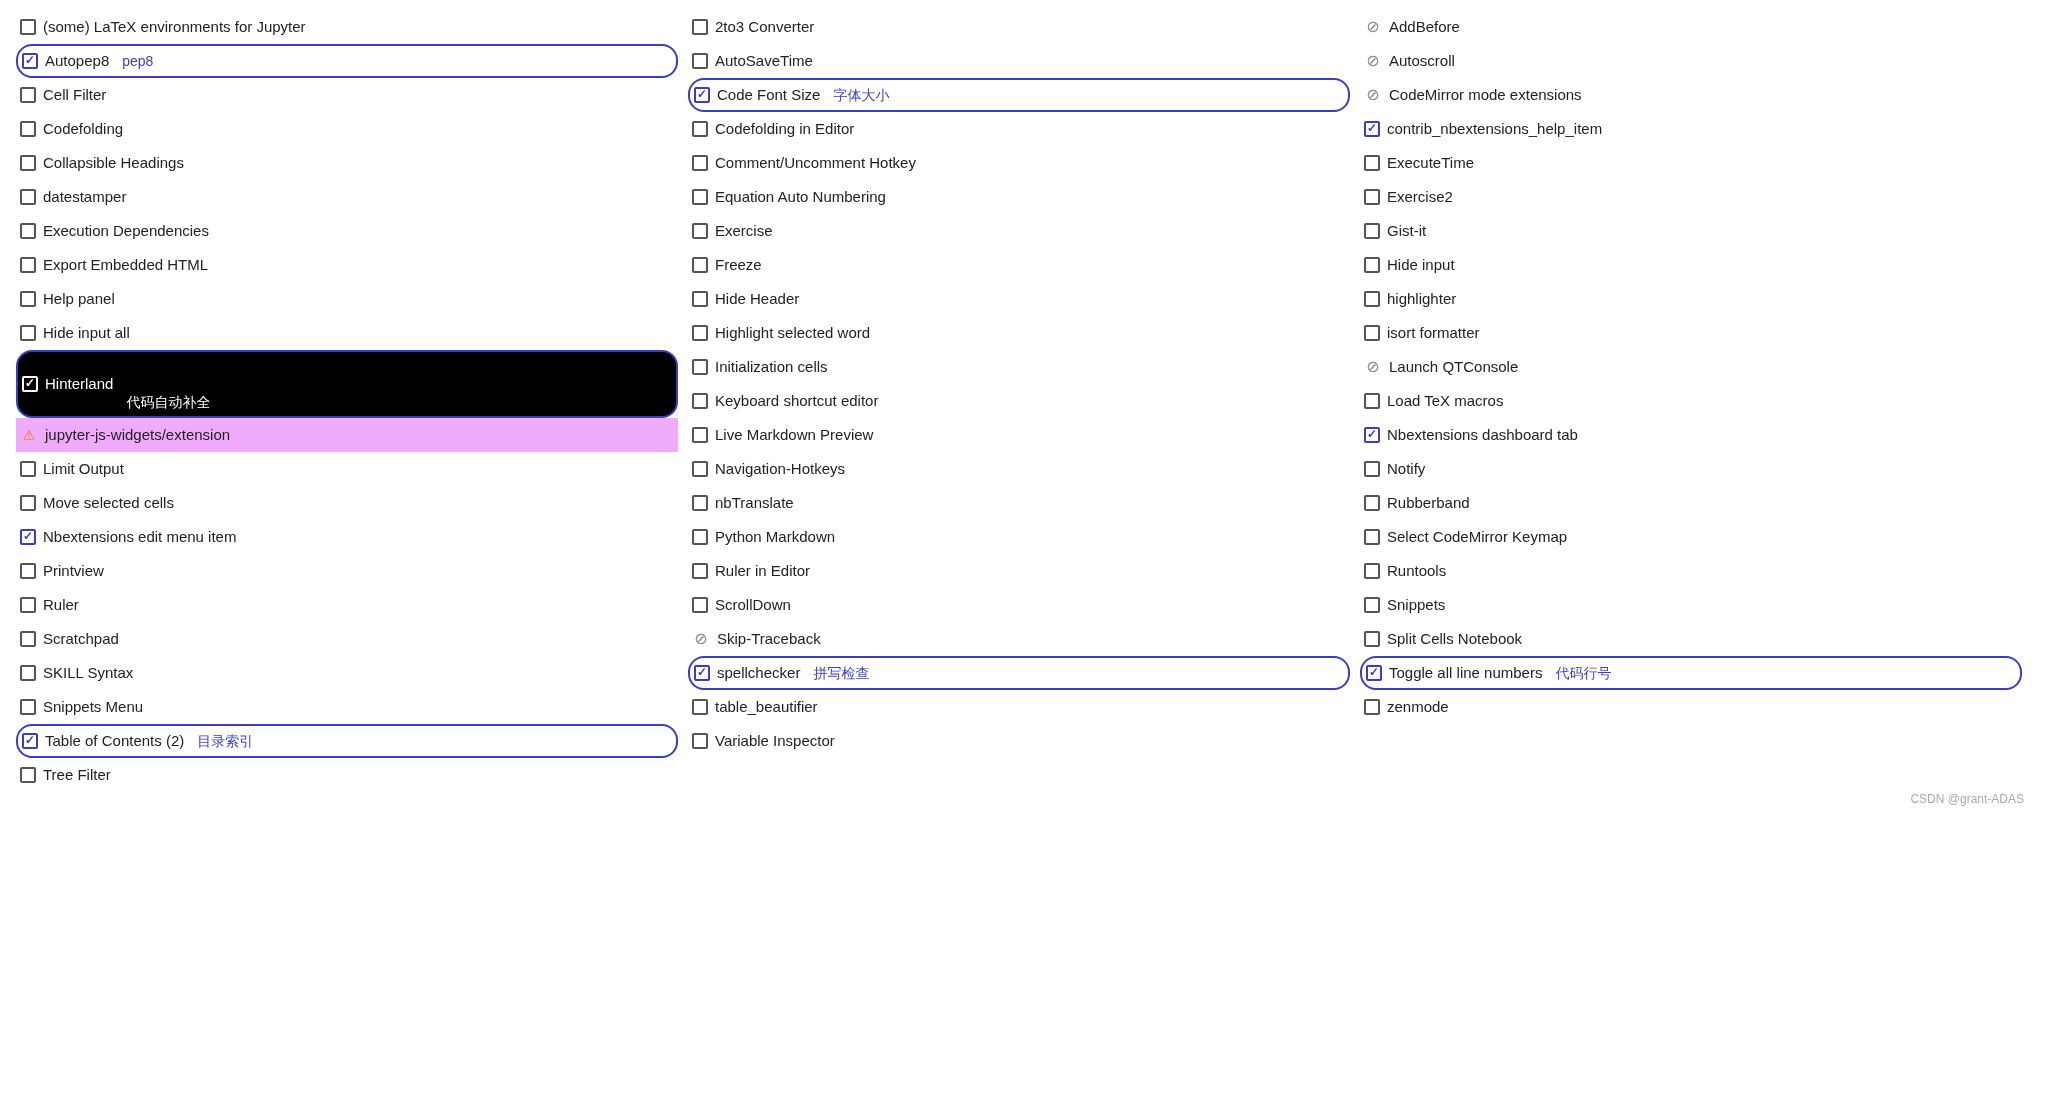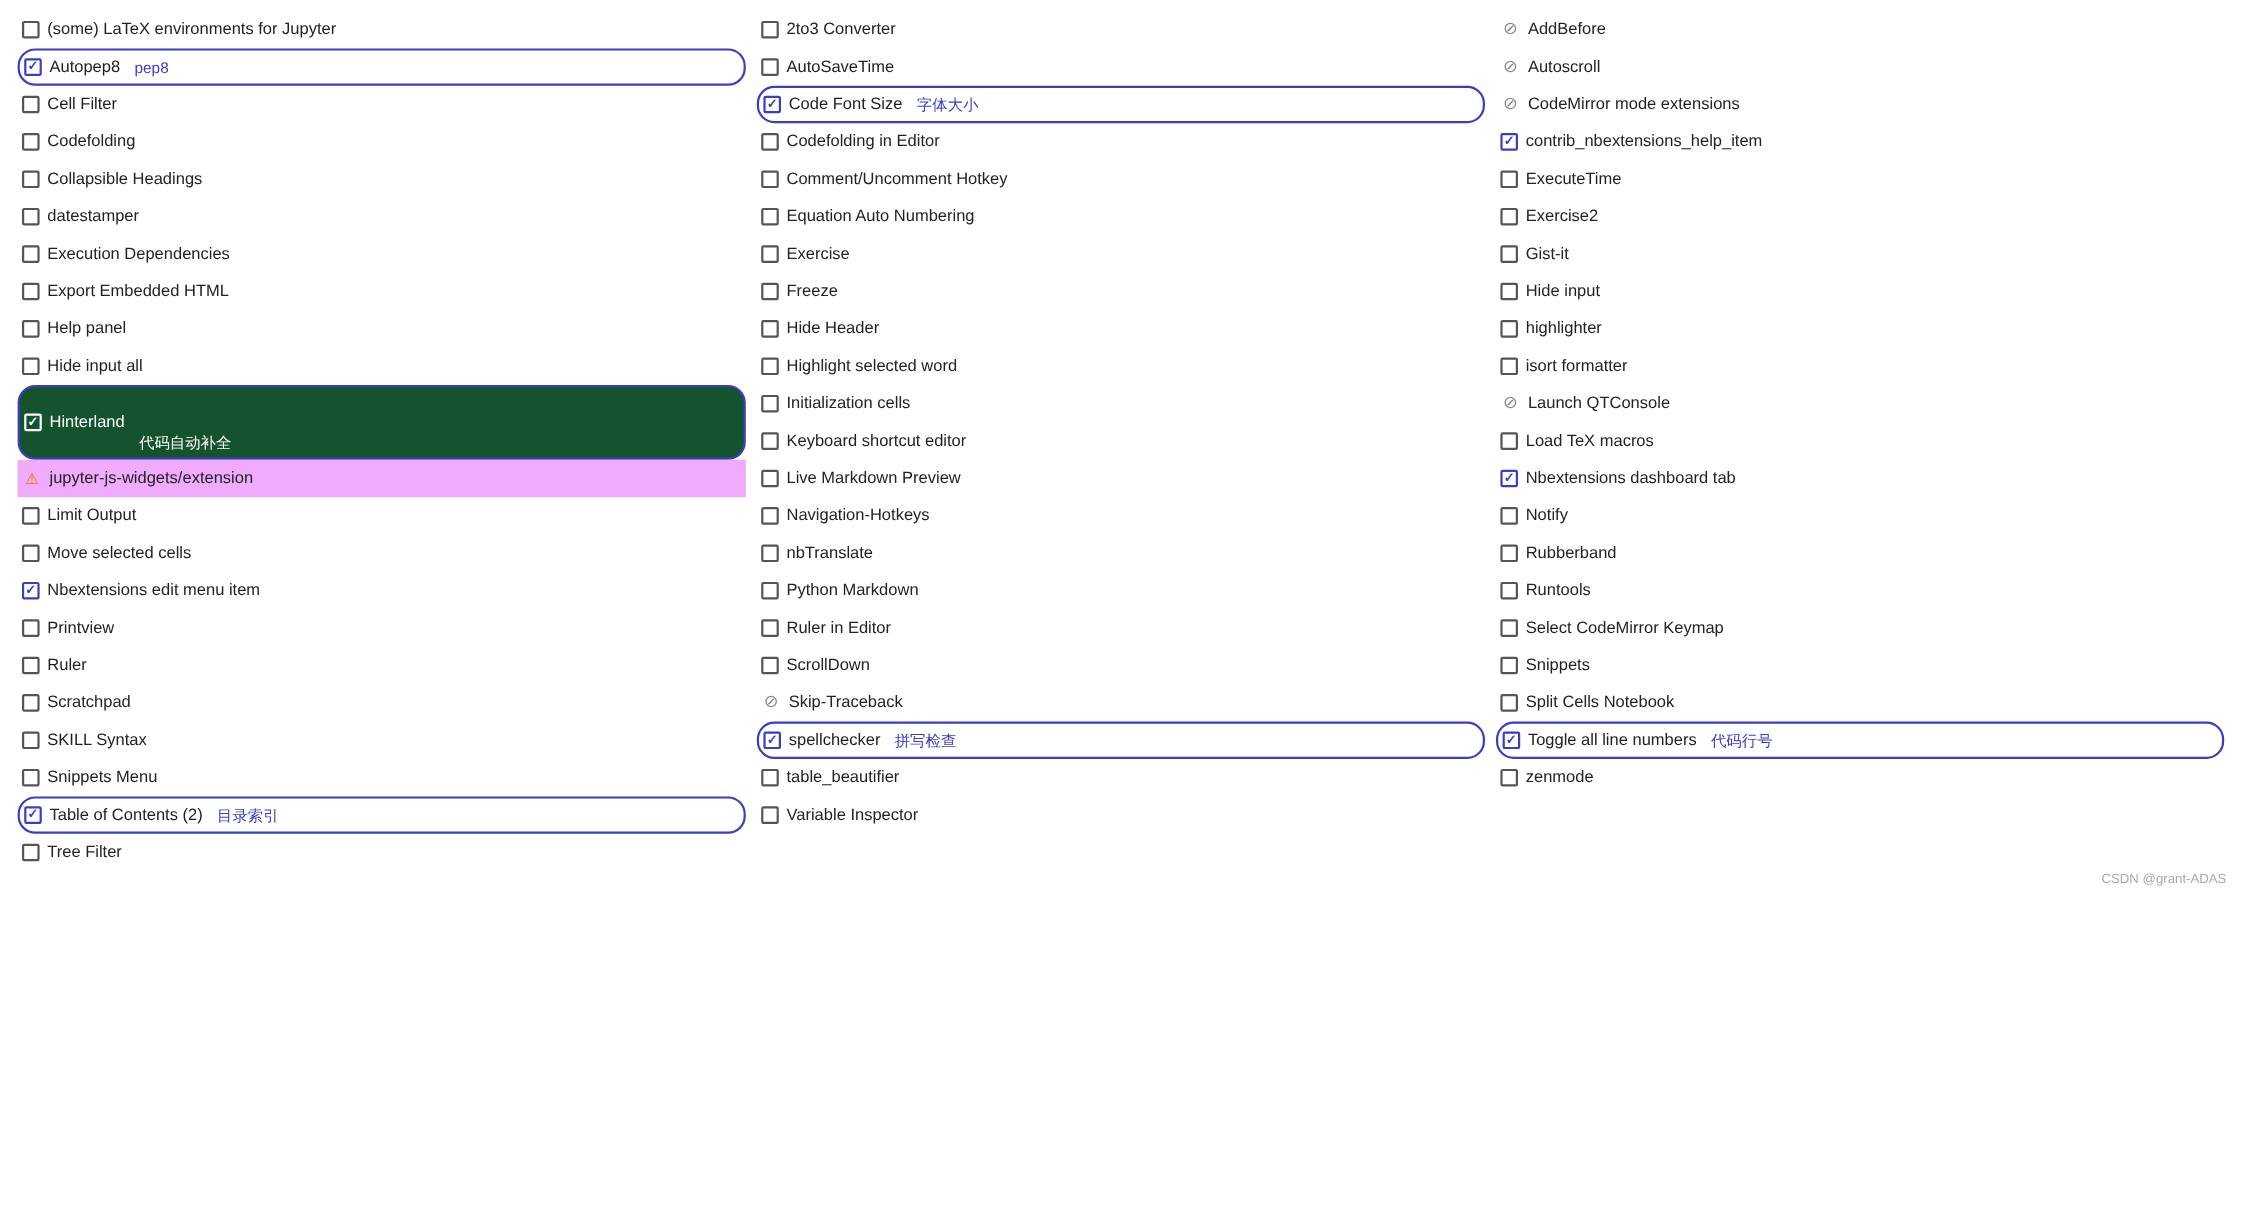--- a/index.html
+++ b/index.html
@@ -24,21 +24,21 @@
     }
     .item {
       display: flex;
       align-items: center;
       padding: 5px 6px 5px 4px;
       gap: 7px;
       line-height: 1.3;
       min-height: 34px;
     }
     .item.highlighted {
-      background: #14532d;
+      background: #000000;
       color: #fff;
       border-radius: 3px;
     }
     .item.warning-bg {
       background: #f0abfc;
     }
     .item.boxed {
       border: 2px solid #3a3fc1;
       border-radius: 16px;
     }
@@ -368,25 +368,25 @@
       <div class="item">
         <span class="checkbox"></span>
         <span class="label">Notify</span>
       </div>
       <div class="item">
         <span class="checkbox"></span>
         <span class="label">Rubberband</span>
       </div>
       <div class="item">
         <span class="checkbox"></span>
+        <span class="label">Select CodeMirror Keymap</span>
+      </div>
+      <div class="item">
+        <span class="checkbox"></span>
         <span class="label">Runtools</span>
-      </div>
-      <div class="item">
-        <span class="checkbox"></span>
-        <span class="label">Select CodeMirror Keymap</span>
       </div>
       <div class="item">
         <span class="checkbox"></span>
         <span class="label">Snippets</span>
       </div>
       <div class="item">
         <span class="checkbox"></span>
         <span class="label">Split Cells Notebook</span>
       </div>
       <div class="item boxed">

